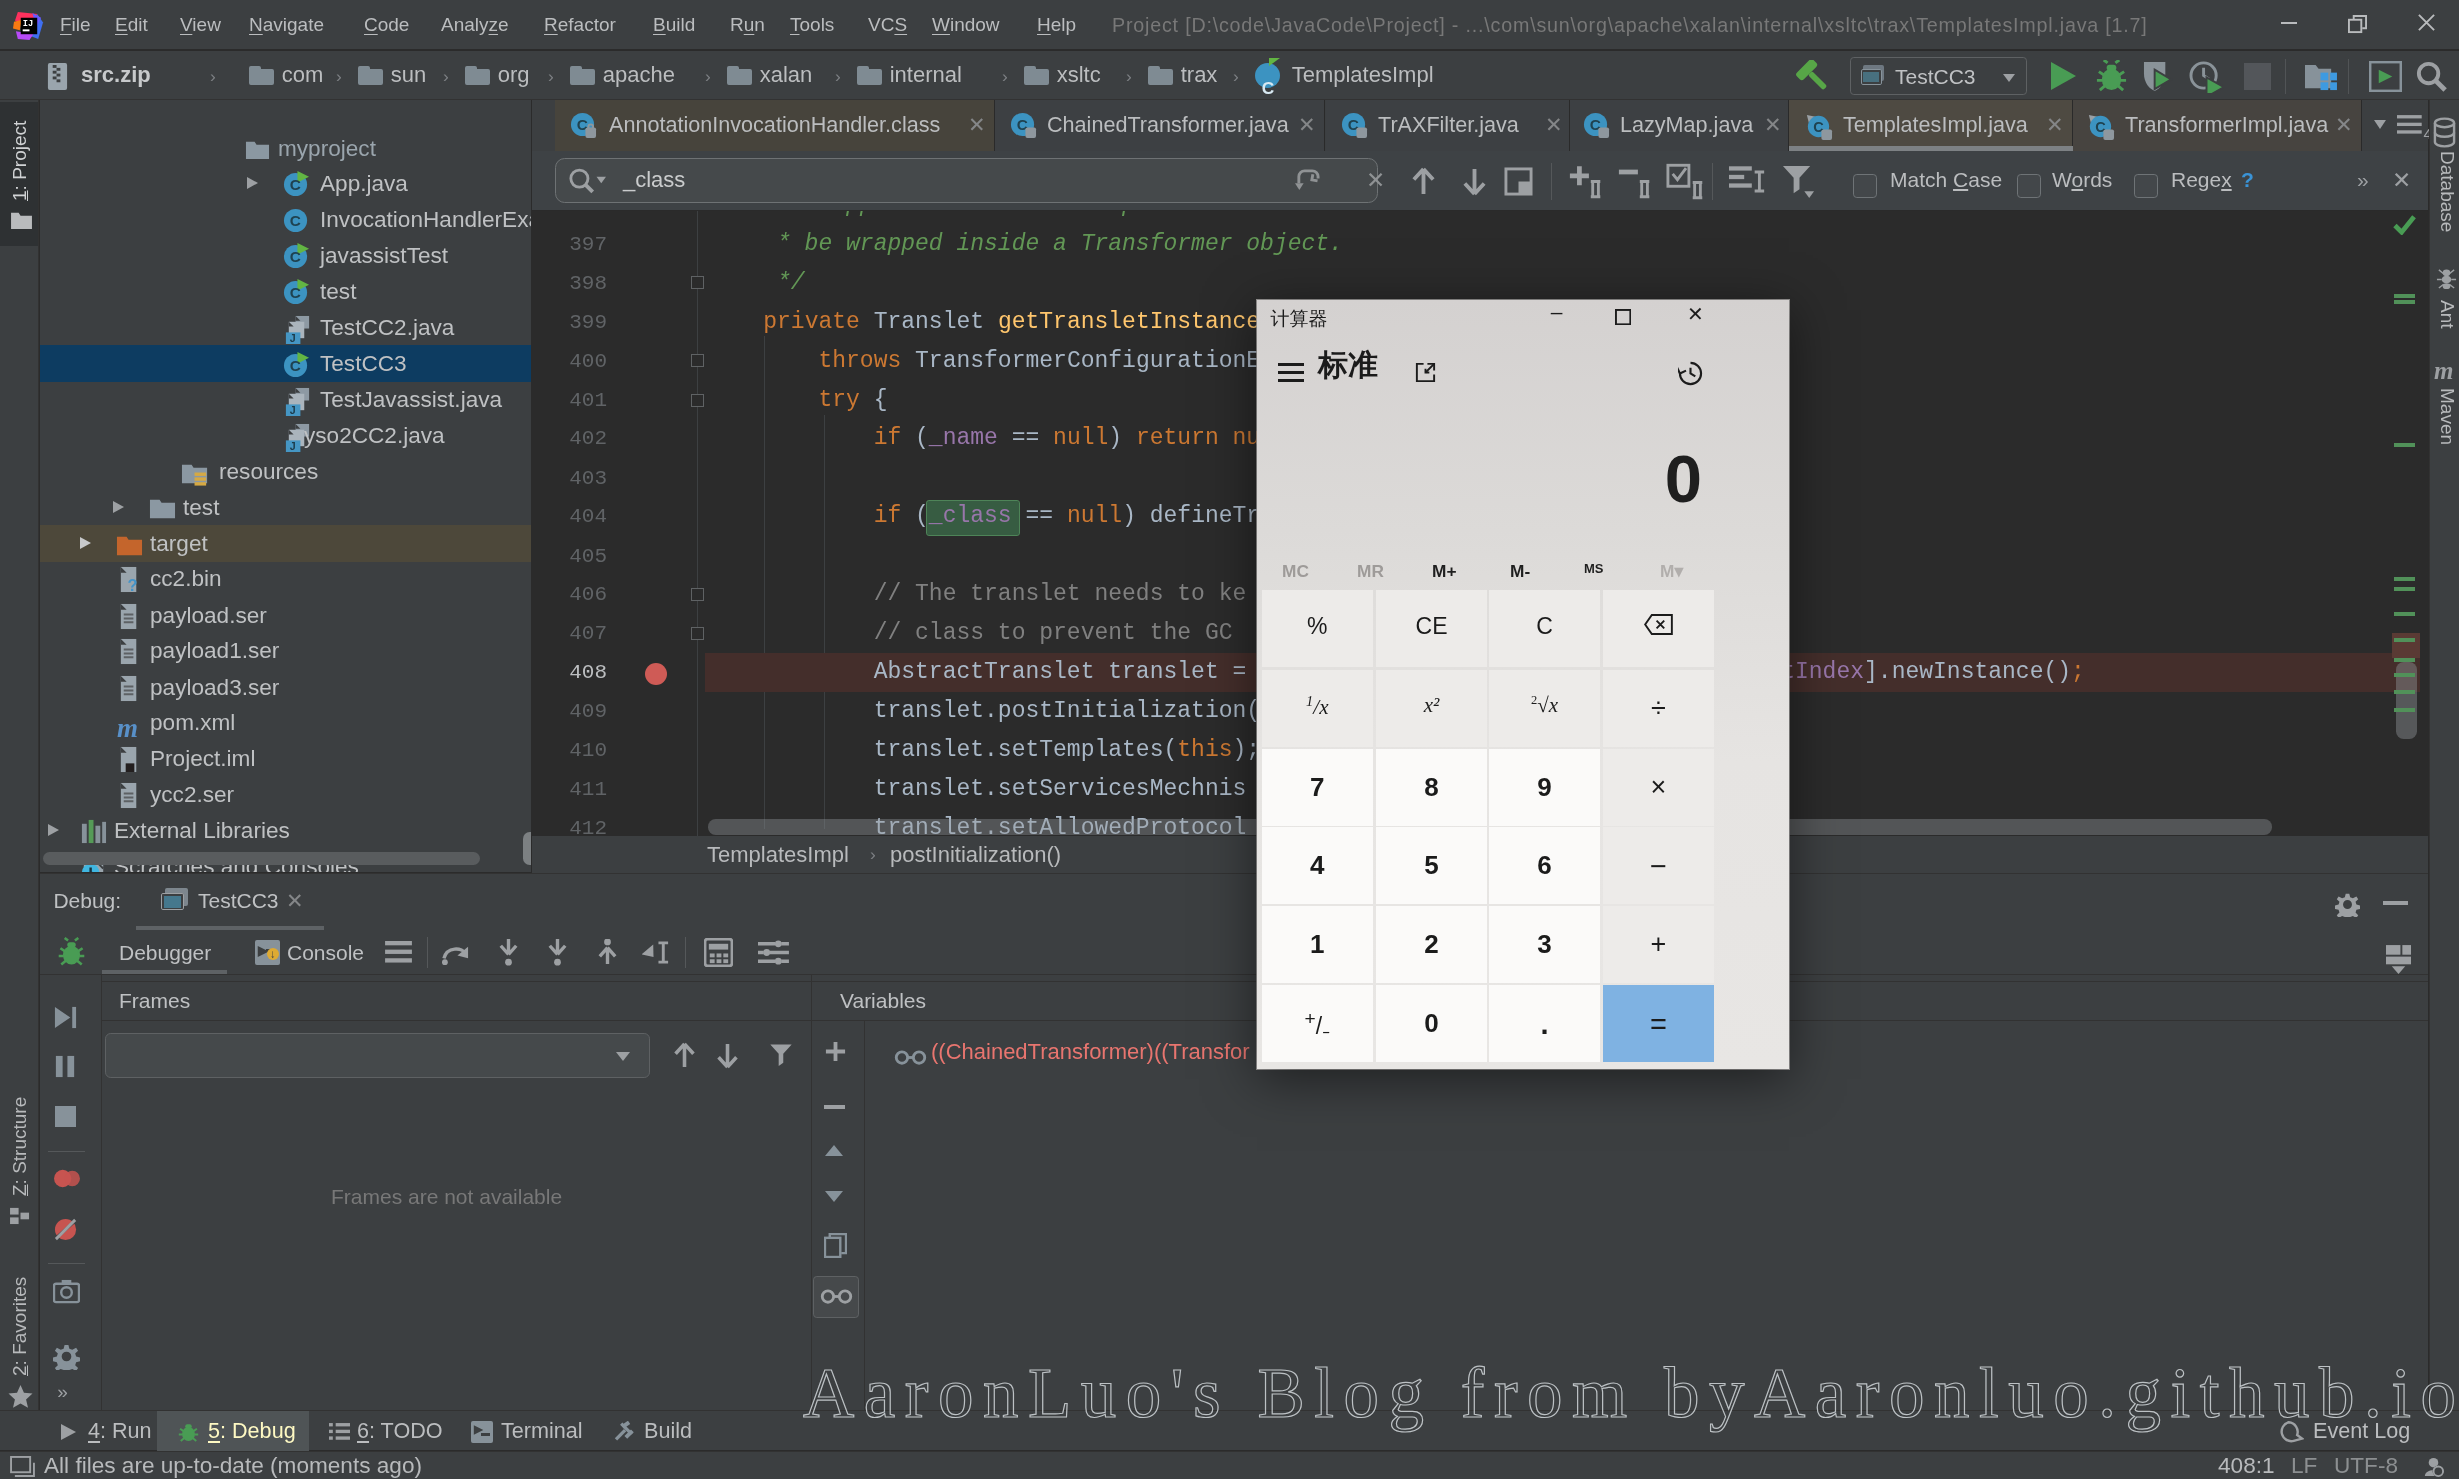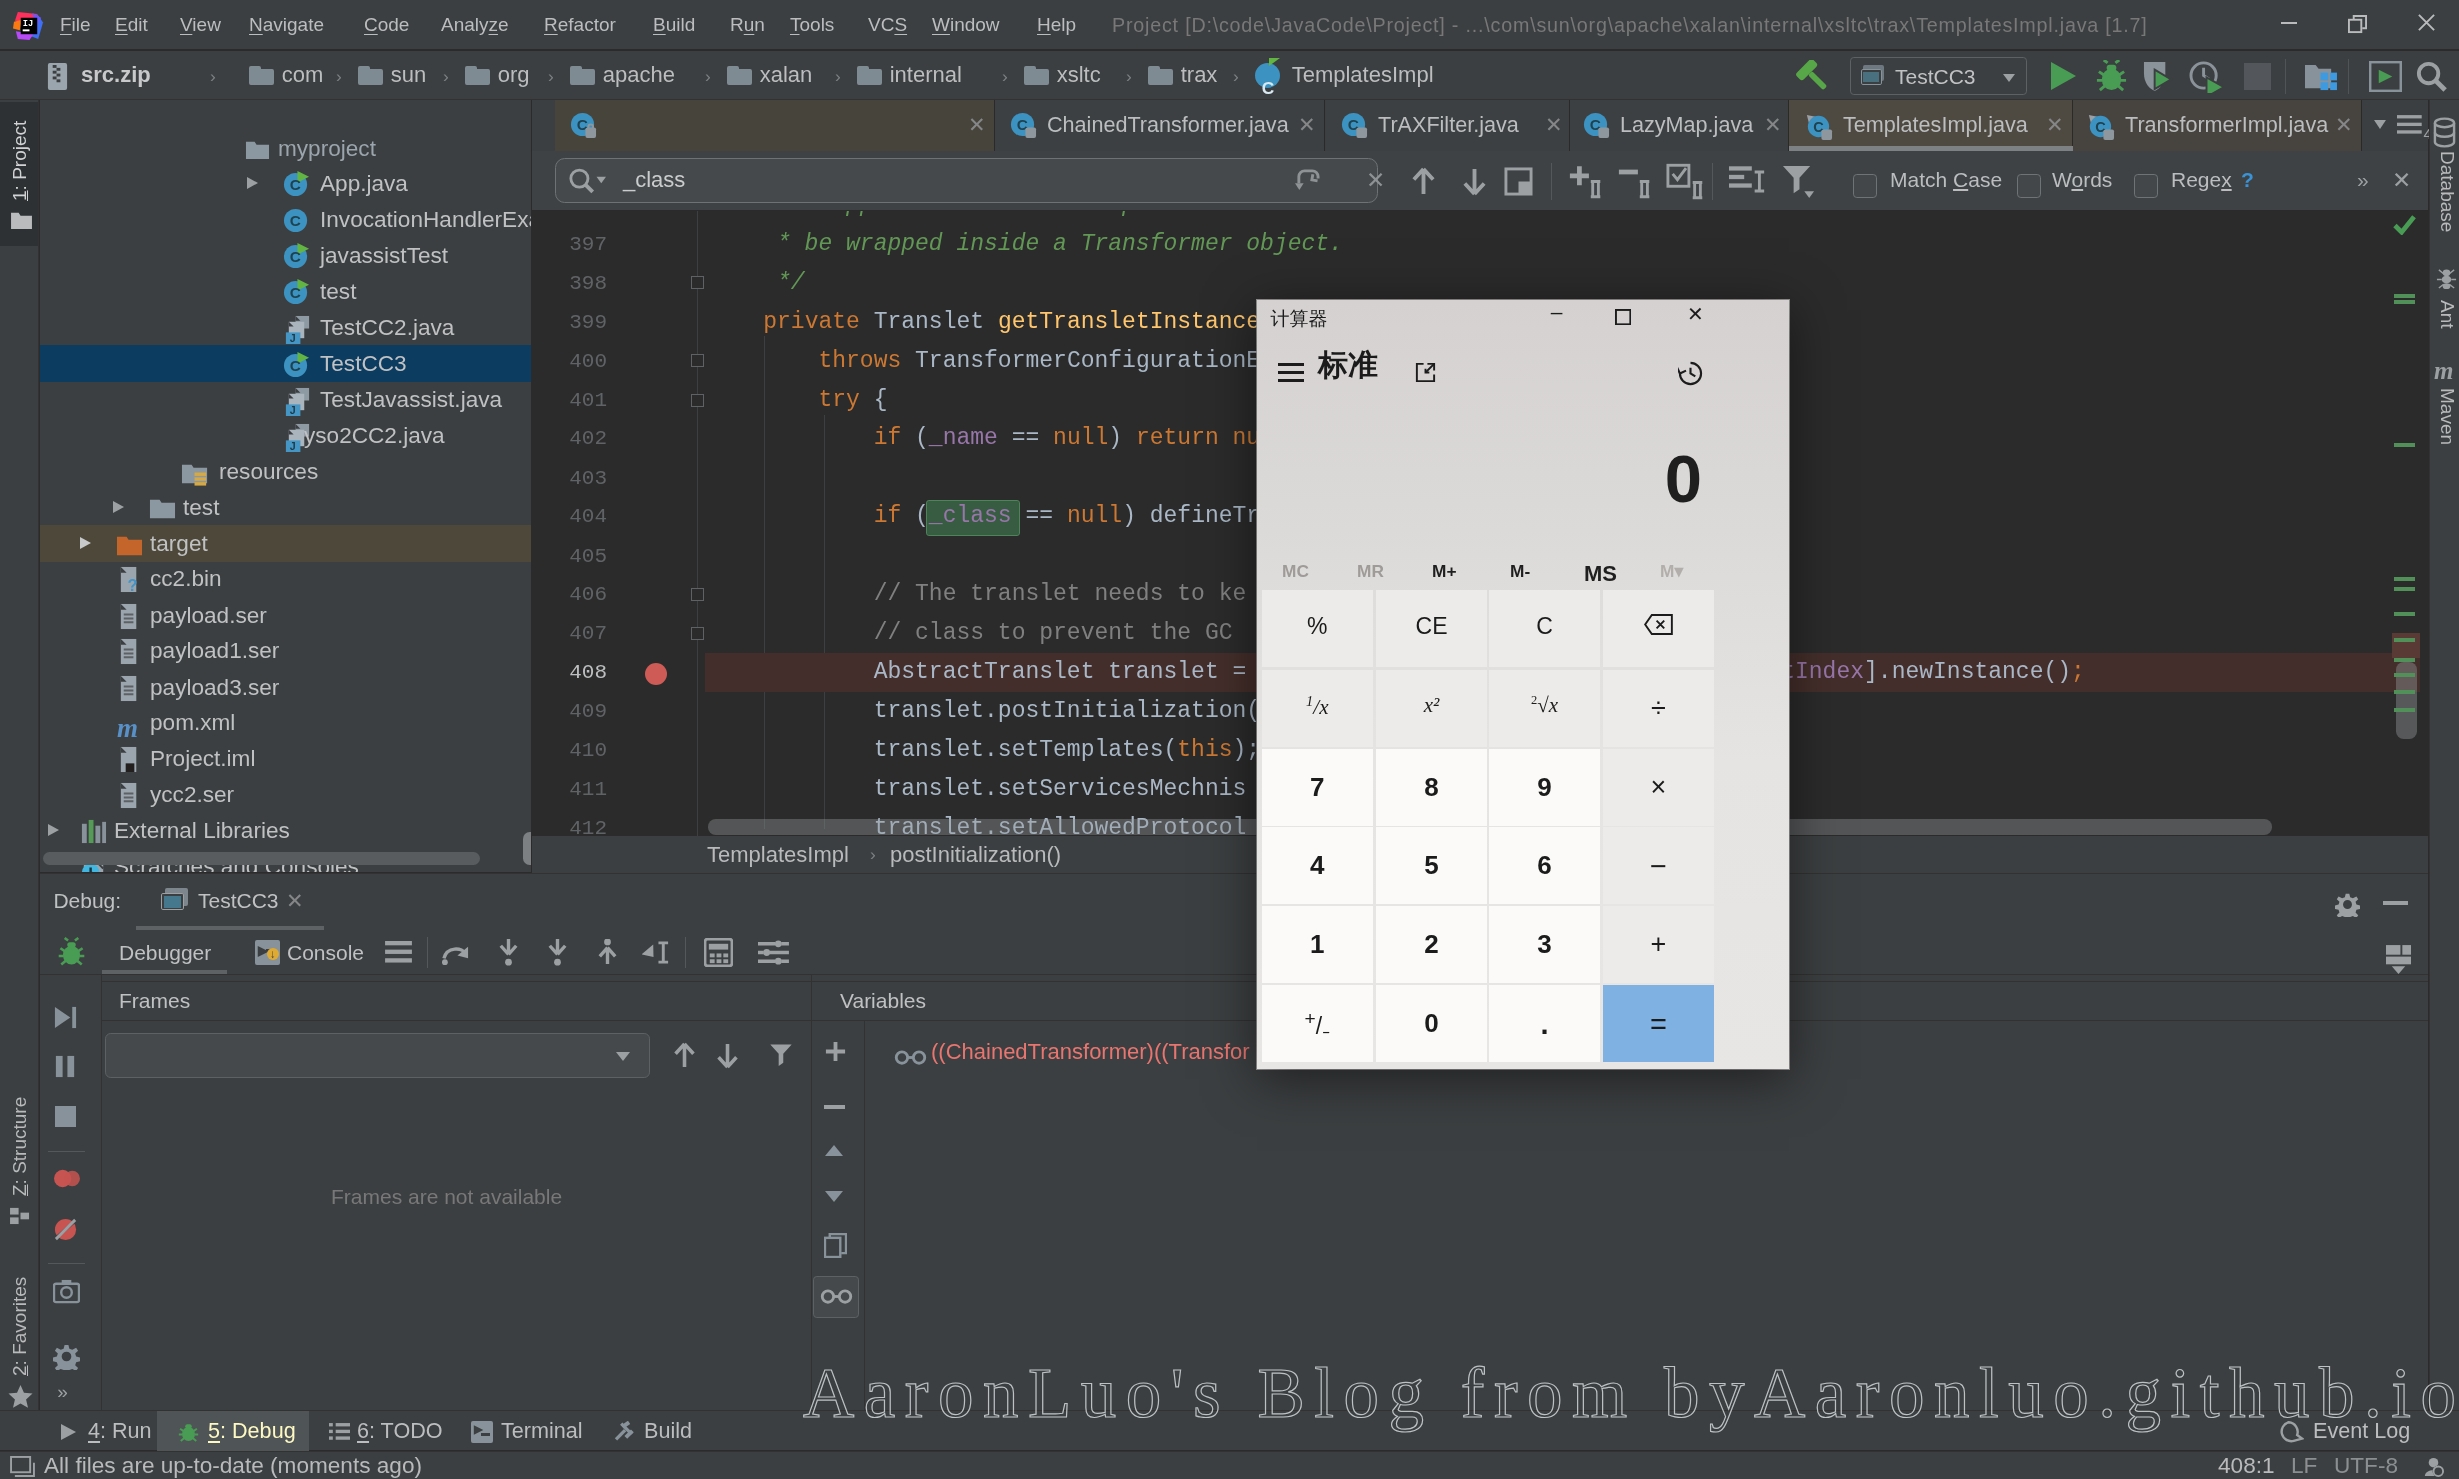--- a/index.html
+++ b/index.html
@@ -395,20 +395,21 @@
 </div>
 <div id="editor">
   <div id="tabbar">
     <div class="tab" style="left:23px;width:440px;background:#47443c">
         <span class="ticon" style="left:15.4px;top:11.5px"><svg width="27" height="27" viewBox="0 0 28 28" style="font-size:22.5px">
             <circle cx="13" cy="13" r="12" fill="#3c93c1"></circle>
             <text x="7" y="19" fill="#1f4250" font-size="16" font-weight="bold" font-family="Liberation Sans">C</text>
             <rect x="16" y="16" width="11" height="11" rx="2" fill="#8e979e"></rect>
             <rect x="19" y="13" width="5" height="5" rx="2.5" fill="none" stroke="#8e979e" stroke-width="2"></rect>
           </svg></span>
+        <span class="tname" style="left:54px">AnnotationInvocationHandler.class</span>
         <span class="tabx" style="right:7.7px">✕</span>
       </div>
     <div class="tab" style="left:463px;width:330px">
         <span class="ticon" style="left:15.4px;top:11.5px"><svg width="27" height="27" viewBox="0 0 28 28" style="font-size:22.5px">
             <circle cx="13" cy="13" r="12" fill="#3c93c1"></circle>
             <text x="7" y="19" fill="#1f4250" font-size="16" font-weight="bold" font-family="Liberation Sans">C</text>
             <rect x="16" y="16" width="11" height="11" rx="2" fill="#8e979e"></rect>
           </svg></span>
         <span class="tname" style="left:52px">ChainedTransformer.java</span>
         <span class="tabx" style="right:7.7px">✕</span>
@@ -889,21 +890,21 @@
   <svg class="abs" style="left:421px;top:61px" width="25" height="25" viewBox="0 0 26 26">
       <path d="M13 2 a11 11 0 1 1 -11 11" fill="none" stroke="#1c1c1c" stroke-width="2.2"></path>
       <path d="M2 6 V13 H9" fill="none" stroke="#1c1c1c" stroke-width="2.2" transform="rotate(-25 2 13)"></path>
       <path d="M13 7 V13 L18 16" fill="none" stroke="#1c1c1c" stroke-width="2.2"></path>
     </svg>
   <div class="abs" style="left:0;top:140px;width:445px;height:83px;text-align:right;font-size:67px;font-weight:bold;color:#1f1f1f">0</div>
   <div class="abs" style="left:25px;top:261px;font-size:17.3px;font-weight:bold;color:#9e9b99">MC</div>
   <div class="abs" style="left:100px;top:261px;font-size:17.3px;font-weight:bold;color:#9e9b99">MR</div>
   <div class="abs" style="left:175px;top:261px;font-size:17.3px;font-weight:bold;color:#1f1f1f">M+</div>
   <div class="abs" style="left:253px;top:261px;font-size:17.3px;font-weight:bold;color:#1f1f1f">M-</div>
-  <div class="abs" style="left:327px;top:261px;font-size:22px;font-weight:bold;color:#1f1f1f">MS</div>
+  <div class="abs" style="left:327px;top:261px;font-size:13px;font-weight:bold;color:#1f1f1f">MS</div>
   <div class="abs" style="left:403px;top:261px;font-size:17.3px;font-weight:bold;color:#b1aeac">M▾</div>
 
   <div class="cbtn" style="left:4.8px;top:290px;background:#edebe9">
       <span style="font-size:23px">%</span>
     </div>
   <div class="cbtn" style="left:119px;top:290px;background:#edebe9">
       <span style="font-size:23px">CE</span>
     </div>
   <div class="cbtn" style="left:232px;top:290px;background:#edebe9">
       <span style="font-size:23px">C</span>

